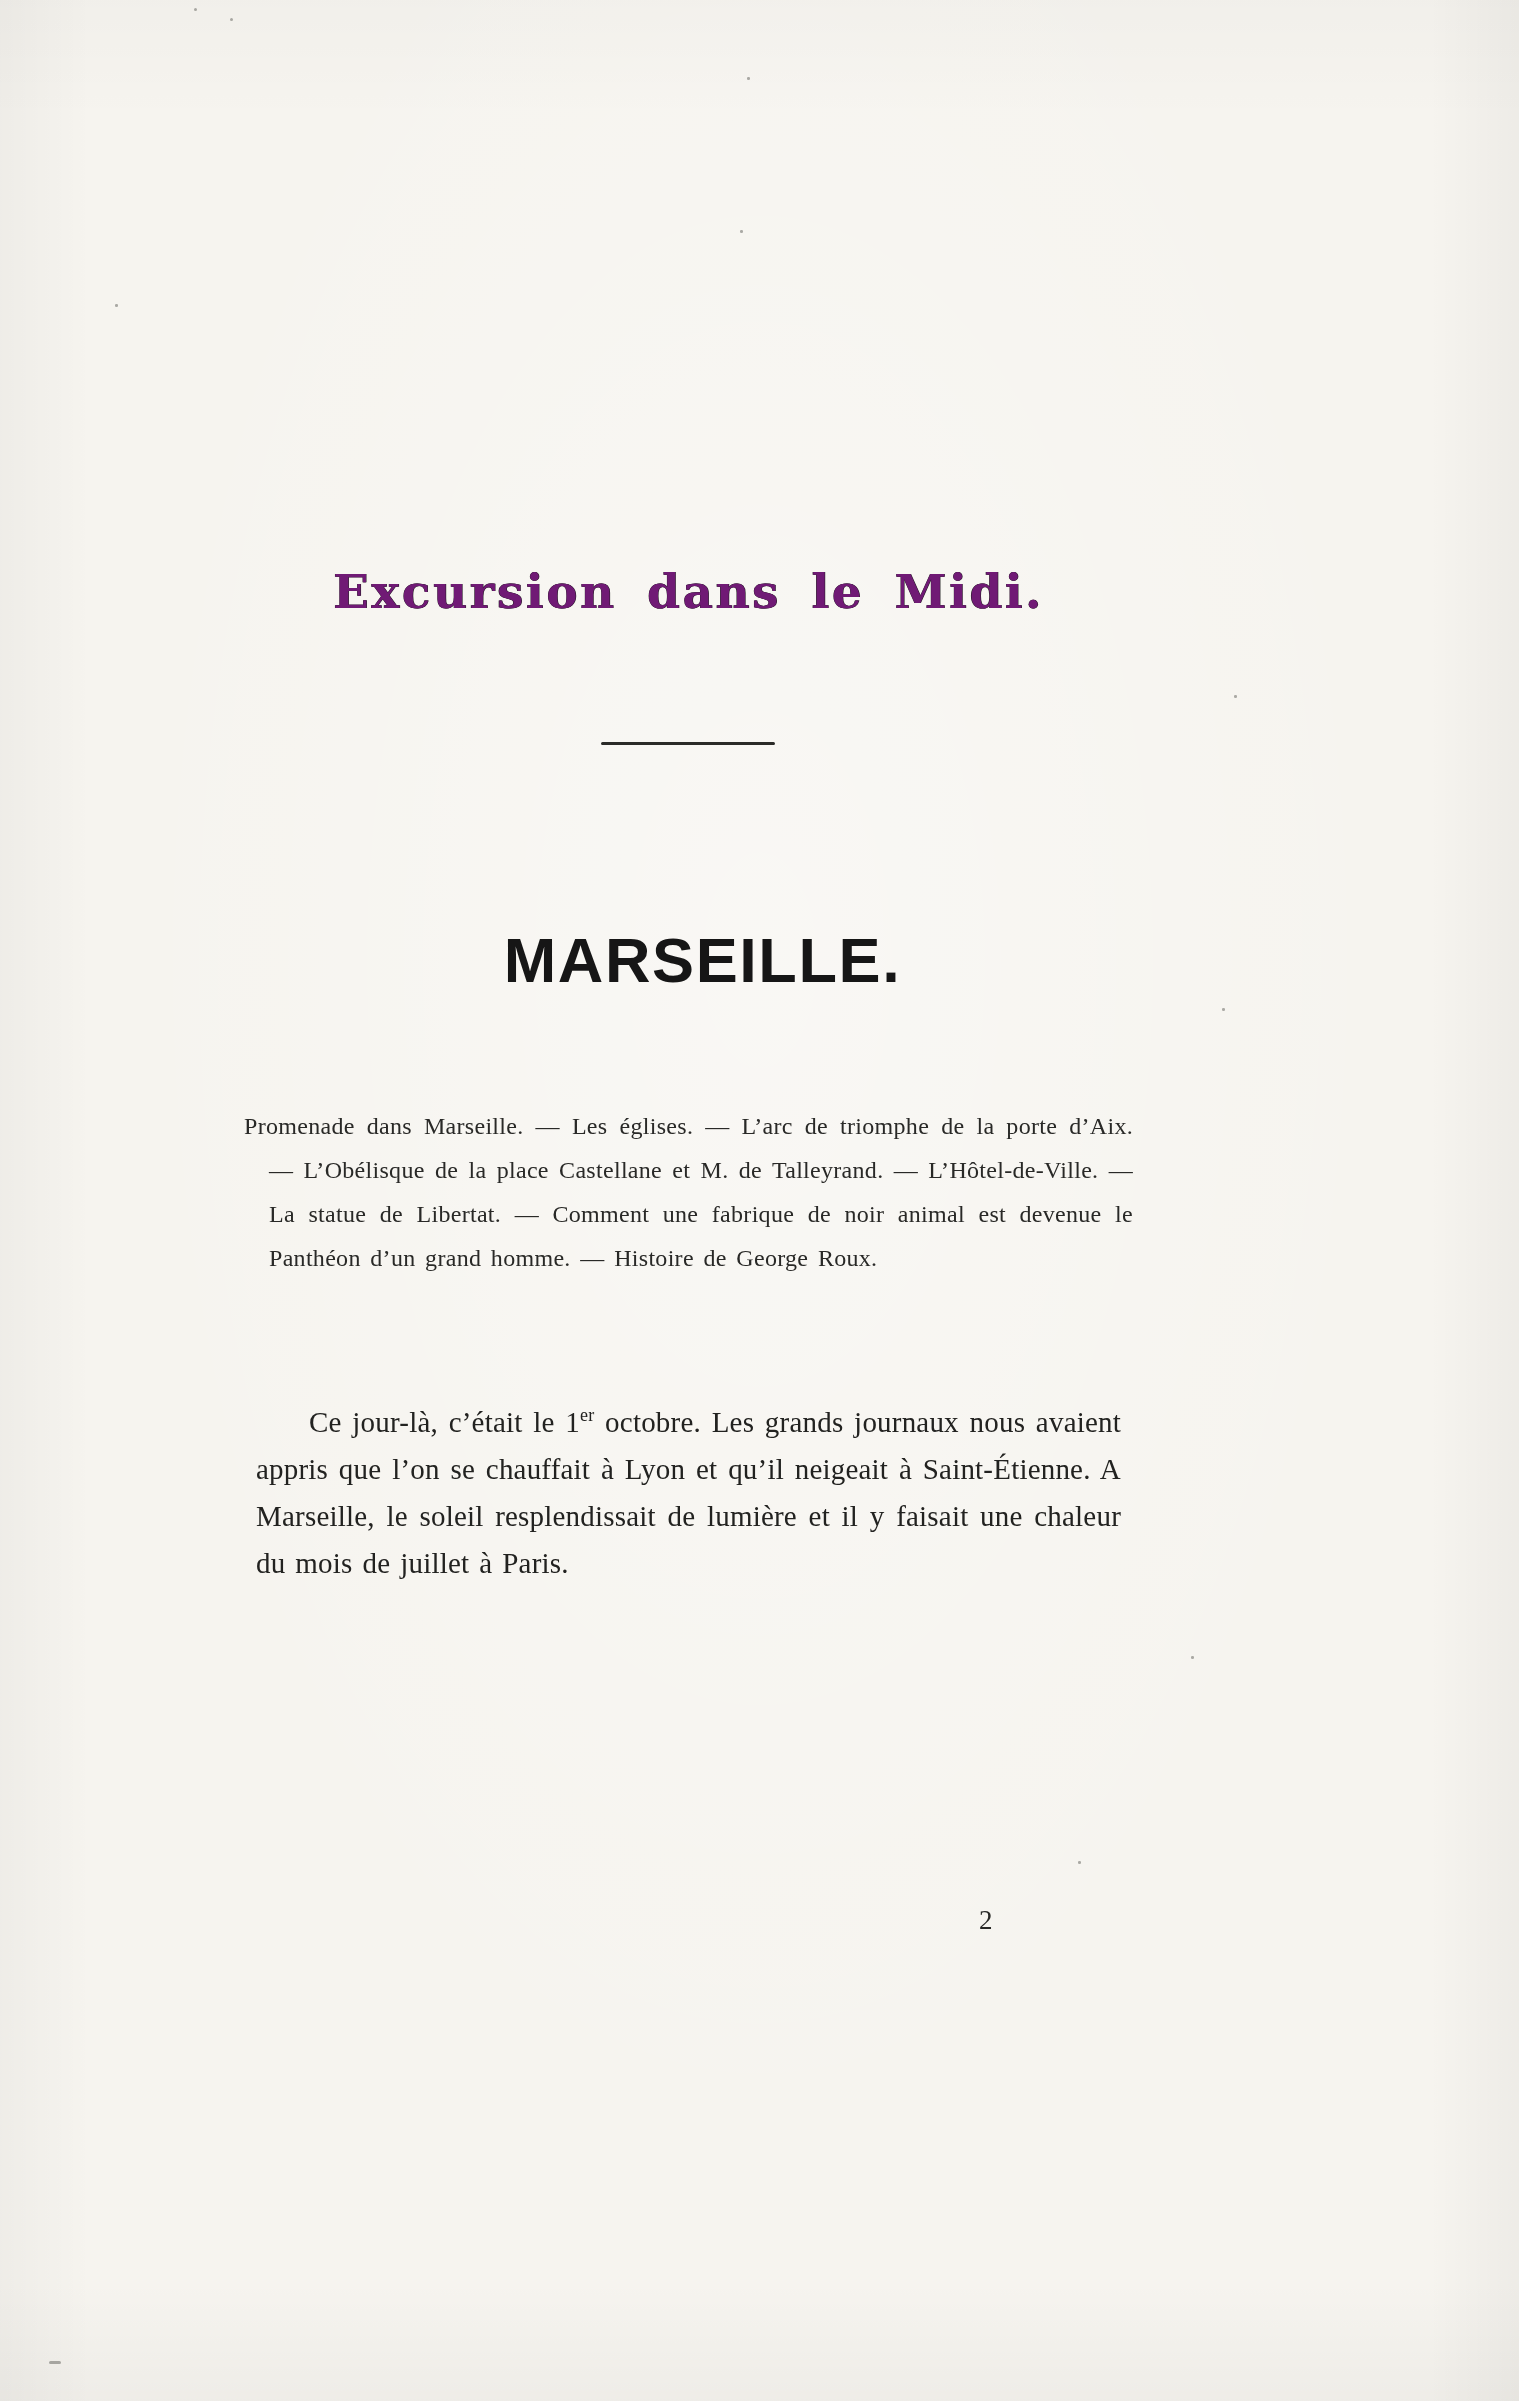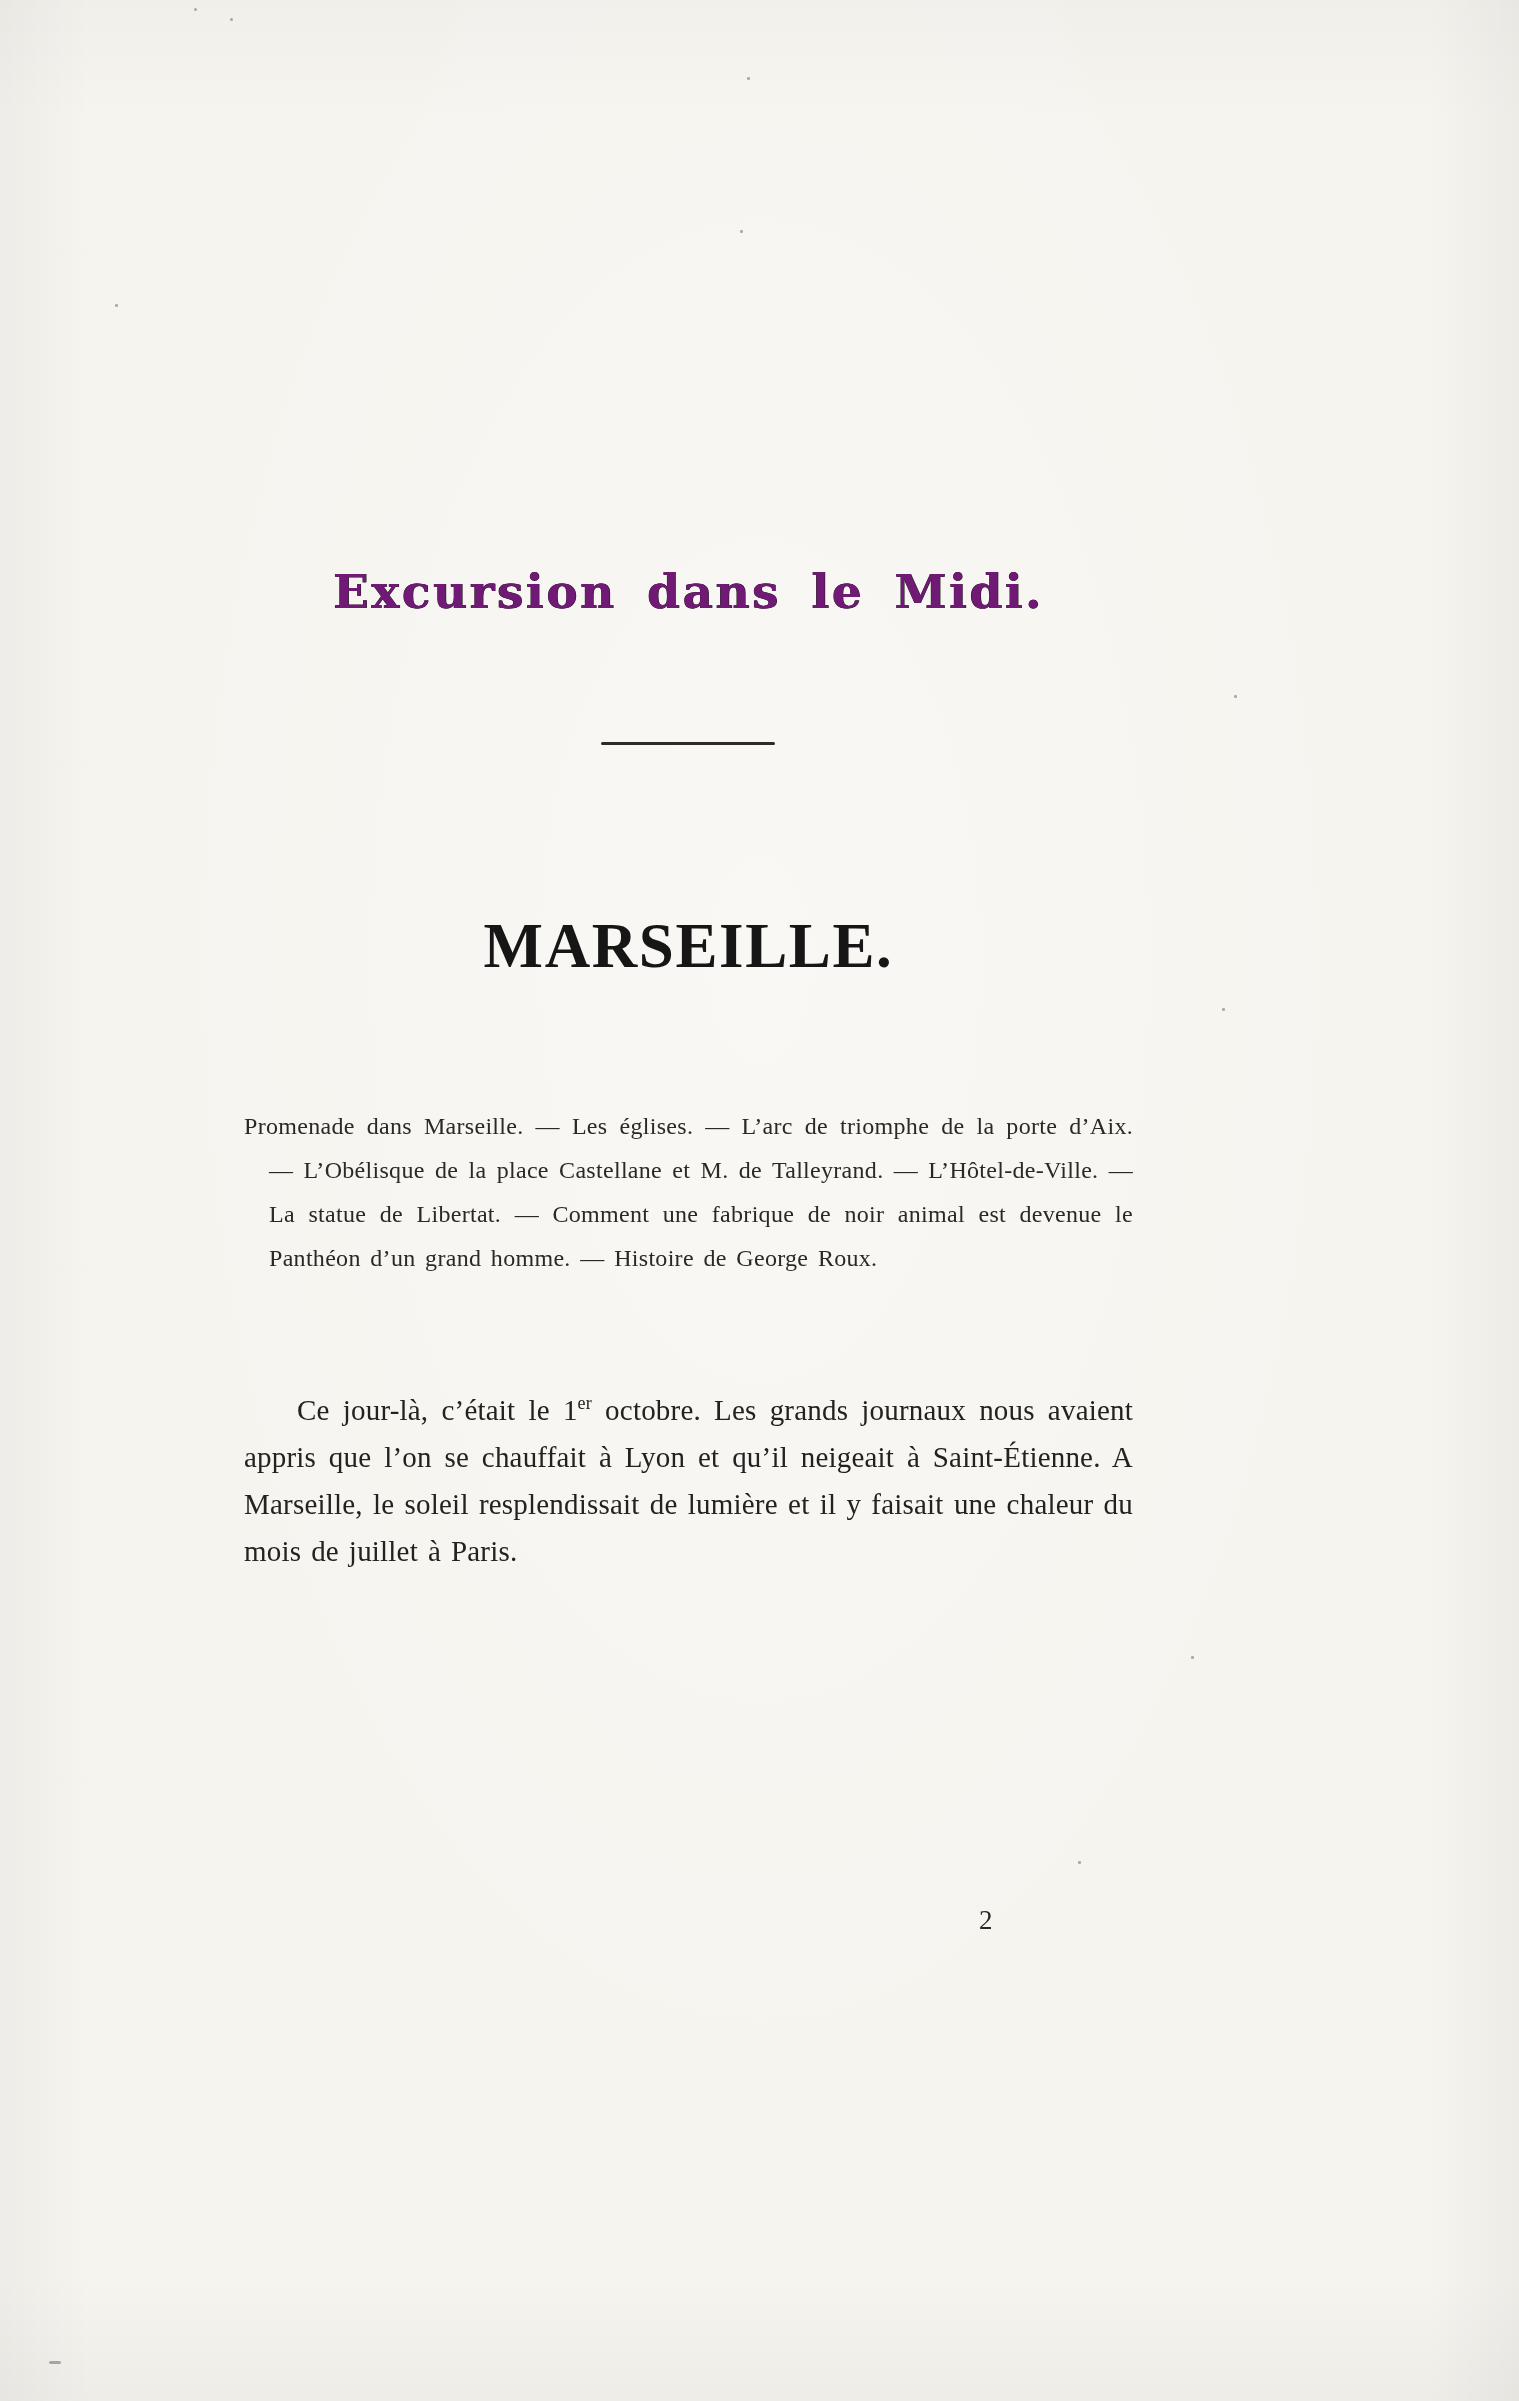--- a/index.html
+++ b/index.html
@@ -53,27 +53,27 @@
     width: 174px;
     height: 0;
     border-top: 3.3px solid #2b2b28;
     border-radius: 1.6px;
   }
   .chapter-title {
     position: absolute;
     top: 910px;
     left: 244px;
     width: 889px;
-    margin: 0;
+    margin: 14px;
     text-align: center;
     font-size: 63px;
     font-weight: bold;
     letter-spacing: 1.6px;
     color: #161616;
-    font-family: Liberation Serif, serif;
+    font-family: Liberation Sans, sans-serif;
   }
   .chapter-summary {
     position: absolute;
     top: 1104px;
     left: 244px;
     width: 889px;
     font-size: 24px;
     line-height: 44px;
     text-align: justify;
     padding-left: 25px;
@@ -90,21 +90,21 @@
     left: 244px;
     width: 889px;
     font-size: 29px;
     line-height: 47px;
     text-align: justify;
     word-spacing: 2.5px;
     letter-spacing: 0.2px;
     color: #222220;
   }
   .body-text p {
-    margin: 0;
+    margin: 12px;
     text-indent: 53px;
   }
   .body-text sup {
     font-size: 0.62em;
     line-height: 0;
     vertical-align: 11.5px;
   }
   .page-number {
     position: absolute;
     top: 1905px;

